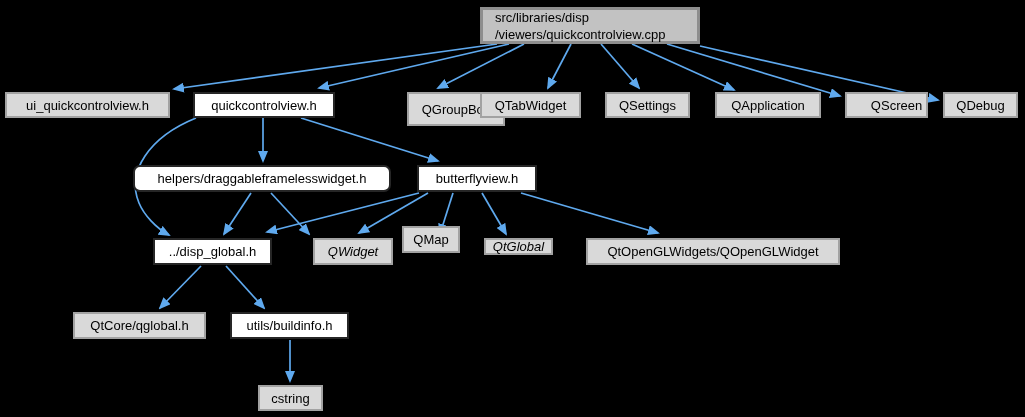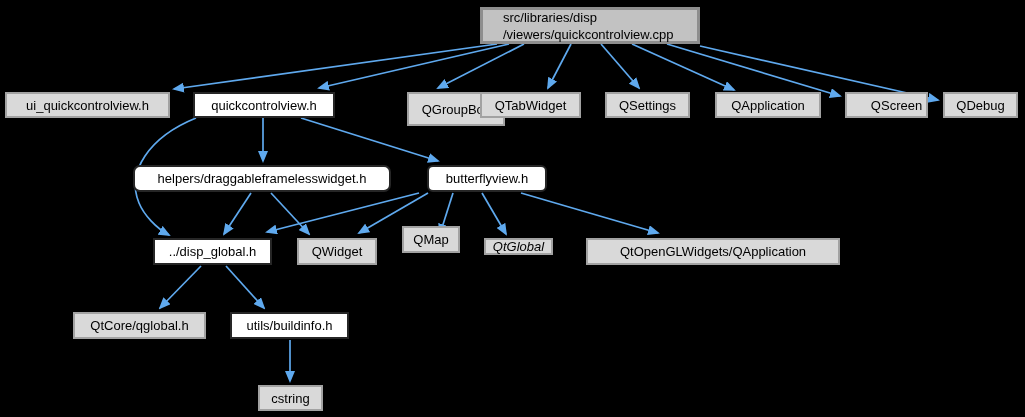--- a/index.html
+++ b/index.html
@@ -52,21 +52,21 @@
     border: 2px solid var(--external-node-border);
   }
   .node.internal {
     background: var(--internal-node-fill);
     border: 2px solid var(--internal-node-border);
   }
   .node.root {
     background: var(--root-node-fill);
     border: 3px solid var(--root-node-border);
     justify-content: flex-start;
-    padding-left: 20px;
+    padding-left: 12px;
     white-space: pre-line;
     text-align: left;
   }
 </style>
 </head>
 <body>
 
 <div class="graph">
 
   <svg class="edges" viewBox="0 0 1025 417" xmlns="http://www.w3.org/2000/svg">
@@ -104,26 +104,26 @@
   <div class="node external" style="left:5px;top:92px;width:165px;height:26px;">ui_quickcontrolview.h</div>
   <div class="node internal" style="left:193px;top:92px;width:142px;height:26px;">quickcontrolview.h</div>
   <div class="node external" style="left:359px;top:92px;width:98px;height:34px;margin-left:48px;">QGroupBox</div>
   <div class="node external" style="left:480px;top:92px;width:101px;height:26px;">QTabWidget</div>
   <div class="node external" style="left:605px;top:92px;width:85px;height:26px;">QSettings</div>
   <div class="node external" style="left:715px;top:92px;width:106px;height:26px;">QApplication</div>
   <div class="node external" style="left:845px;top:92px;width:83px;height:26px;padding-left:20px;">QScreen</div>
   <div class="node external" style="left:943px;top:92px;width:75px;height:26px;">QDebug</div>
 
   <div class="node internal" style="left:133px;top:165px;width:258px;height:27px;border-radius:7px;">helpers/draggableframelesswidget.h</div>
-  <div class="node internal" style="left:427px;top:165px;width:120px;height:27px;border-radius:6px;">butterflyview.h</div>
+  <div class="node internal" style="left:417px;top:165px;width:120px;height:27px;">butterflyview.h</div>
 
   <div class="node internal" style="left:153px;top:238px;width:119px;height:27px;">../disp_global.h</div>
-  <div class="node external" style="left:297px;top:238px;width:80px;height:27px;">QWidget</div>
+  <div class="node external" style="left:313px;top:238px;width:80px;height:27px;font-style:italic;">QWidget</div>
   <div class="node external" style="left:402px;top:226px;width:58px;height:27px;">QMap</div>
   <div class="node external" style="left:484px;top:238px;width:69px;height:17px;font-style:italic;">QtGlobal</div>
-  <div class="node external" style="left:586px;top:238px;width:254px;height:27px;">QtOpenGLWidgets/QApplication</div>
+  <div class="node external" style="left:586px;top:238px;width:254px;height:27px;">QtOpenGLWidgets/QOpenGLWidget</div>
 
   <div class="node external" style="left:73px;top:312px;width:133px;height:27px;">QtCore/qglobal.h</div>
   <div class="node internal" style="left:230px;top:312px;width:119px;height:27px;">utils/buildinfo.h</div>
 
   <div class="node external" style="left:258px;top:385px;width:65px;height:26px;">cstring</div>
 
 </div>
 
 </body></html>

